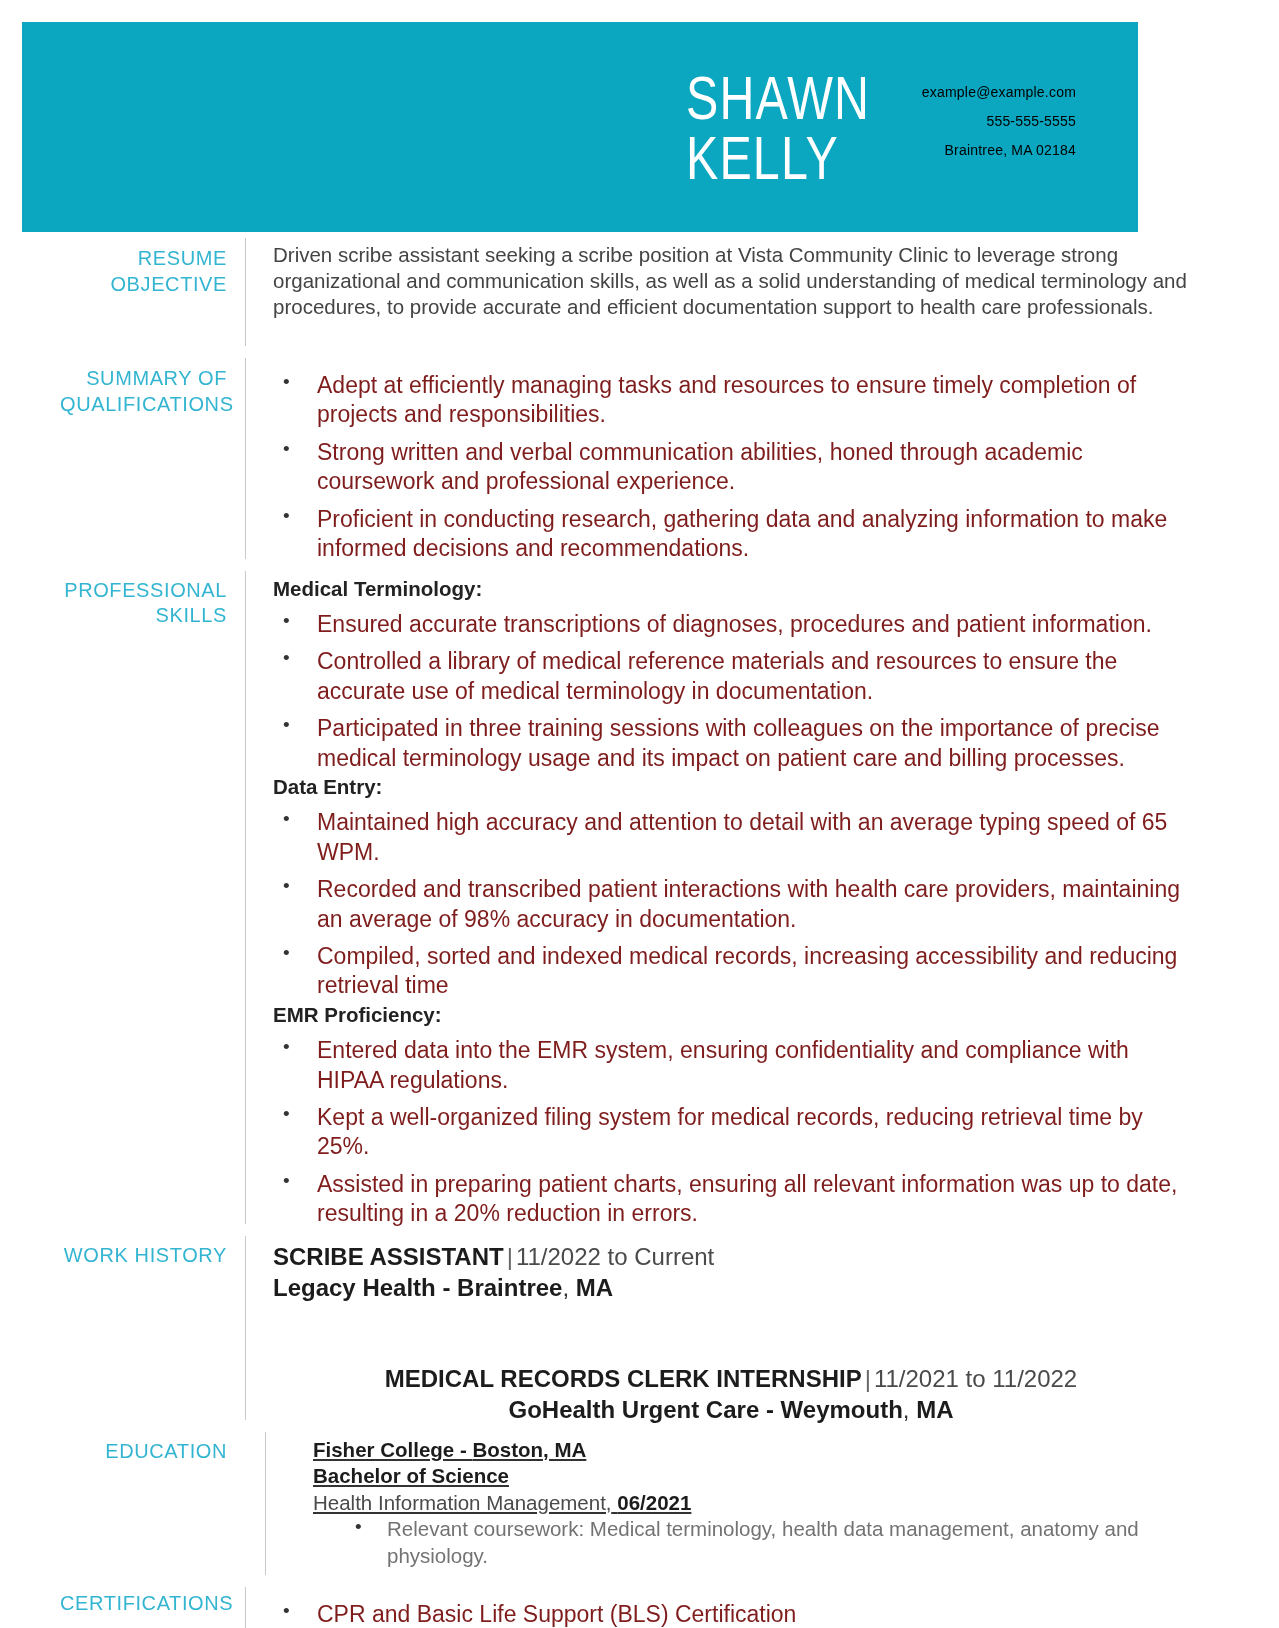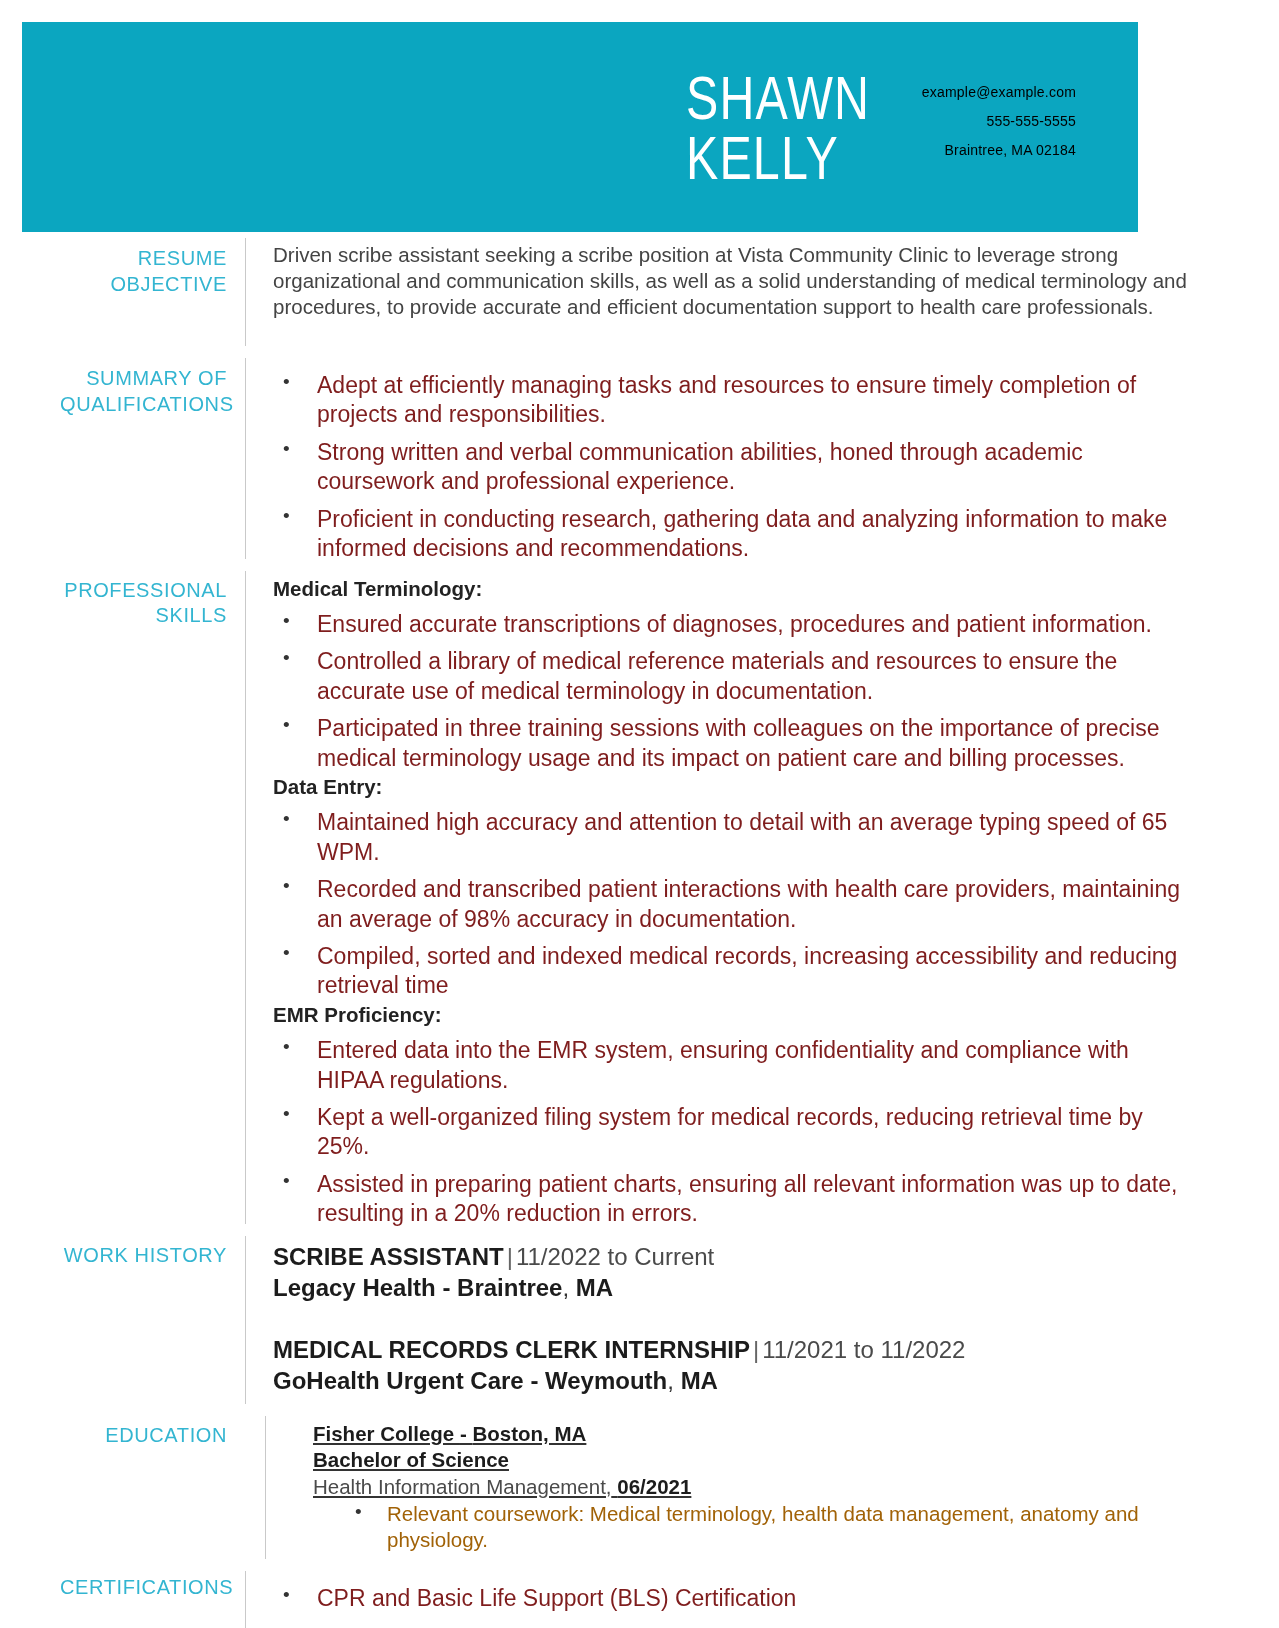--- a/index.html
+++ b/index.html
@@ -144,21 +144,21 @@
 
   .subhead {
     font-size: 20.5px;
     line-height: 1.28;
     font-weight: bold;
     color: #222222;
     margin: 0;
   }
 
   .entry { margin-bottom: 0; }
-  .entry + .entry { margin-top: 31px; }
+  .entry + .entry { margin-top: 60px; text-align: center; }
   .entry-line {
     font-size: 24px;
     line-height: 1.3;
     color: #333333;
   }
   .entry-line b { font-weight: bold; color: #1c1c1c; }
   .entry-line .reg { font-weight: 400; color: #4a4a4a; }
   .sep { font-weight: 400; color: #666; padding: 0 3px; }
 
   .edu-line {
@@ -173,21 +173,21 @@
   ul.edu-sub {
     margin: 0;
     padding: 0;
     list-style: none;
   }
   ul.edu-sub > li {
     position: relative;
     padding-left: 74px;
     font-size: 20.5px;
     line-height: 1.28;
-    color: #a16207;
+    color: #737373;
   }
   ul.edu-sub > li::before {
     content: "\2022";
     position: absolute;
     left: 42px;
     top: -1px;
     font-size: 19px;
     color: #333333;
   }
 

